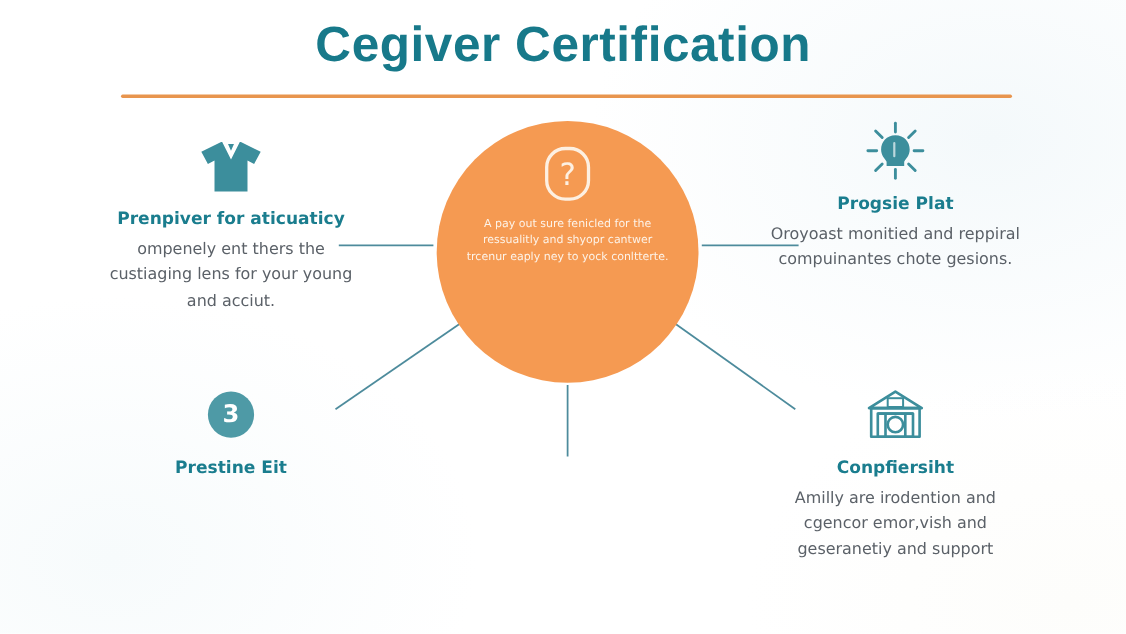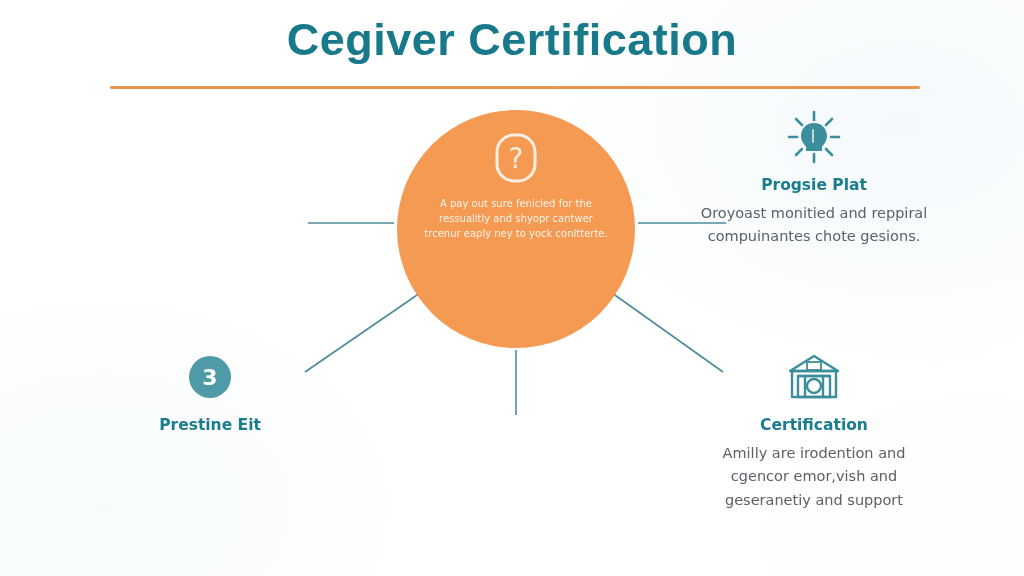--- a/index.html
+++ b/index.html
@@ -161,20 +161,31 @@
   </svg>
 
   <div id="hub">
     <svg id="hub-icon" viewBox="0 0 44 52">
       <rect x="3" y="3" width="38" height="46" rx="17" ry="17" fill="none" stroke="#fdf0e2" stroke-width="3"></rect>
       <text x="22" y="36" text-anchor="middle" font-size="28" font-family="DejaVu Sans, sans-serif" fill="#fdf0e2">?</text>
     </svg>
     <div id="hub-text">A pay out sure fenicled for the ressualitly and shyopr cantwer trcenur eaply ney to yock conltterte.</div>
   </div>
 
+  <div class="node" id="node-tl">
+    <div class="node-icon">
+      <svg width="58" height="52" viewBox="0 0 58 52">
+        <path d="M20 4 L29 4 L29 4 L38 4 L56 13 L50 24 L44 21 L44 49 L14 49 L14 21 L8 24 L2 13 Z" fill="#3c8e9c"></path>
+        <path d="M21 4 L29 20 L37 4 L33 3 L29 12 L25 3 Z" fill="#ffffff"></path>
+        <rect x="22" y="2" width="14" height="4" rx="1" fill="#ffffff"></rect>
+      </svg>
+    </div>
+    <div class="node-title">Prenpiver for aticuaticy</div>
+    <div class="node-body">ompenely ent thers the custiaging lens for your young and acciut.</div>
+  </div>
 
   <div class="node" id="node-tr">
     <div class="node-icon">
       <svg width="58" height="54" viewBox="0 0 58 54">
         <g stroke="#3c8e9c" stroke-width="2.6" stroke-linecap="round">
           <line x1="29" y1="2" x2="29" y2="10"></line>
           <line x1="29" y1="44" x2="29" y2="52"></line>
           <line x1="4" y1="27" x2="12" y2="27"></line>
           <line x1="46" y1="27" x2="54" y2="27"></line>
           <line x1="11" y1="9" x2="17" y2="15"></line>
@@ -205,18 +216,18 @@
           <rect x="6" y="19" width="44" height="26"></rect>
           <rect x="12" y="24" width="32" height="21"></rect>
           <circle cx="28" cy="34" r="7"></circle>
           <line x1="12" y1="24" x2="44" y2="24"></line>
           <line x1="19" y1="24" x2="19" y2="45"></line>
           <line x1="37" y1="24" x2="37" y2="45"></line>
         </g>
         <rect x="21" y="10" width="14" height="8" fill="none" stroke="#3c8e9c" stroke-width="1.8"></rect>
       </svg>
     </div>
-    <div class="node-title">Certification</div>
+    <div class="node-title">Conpfiersiht</div>
     <div class="node-body">Amilly are irodention and cgencor emor,vish and geseranetiy and support</div>
   </div>
 
 
 </div>
 
 </body></html>

